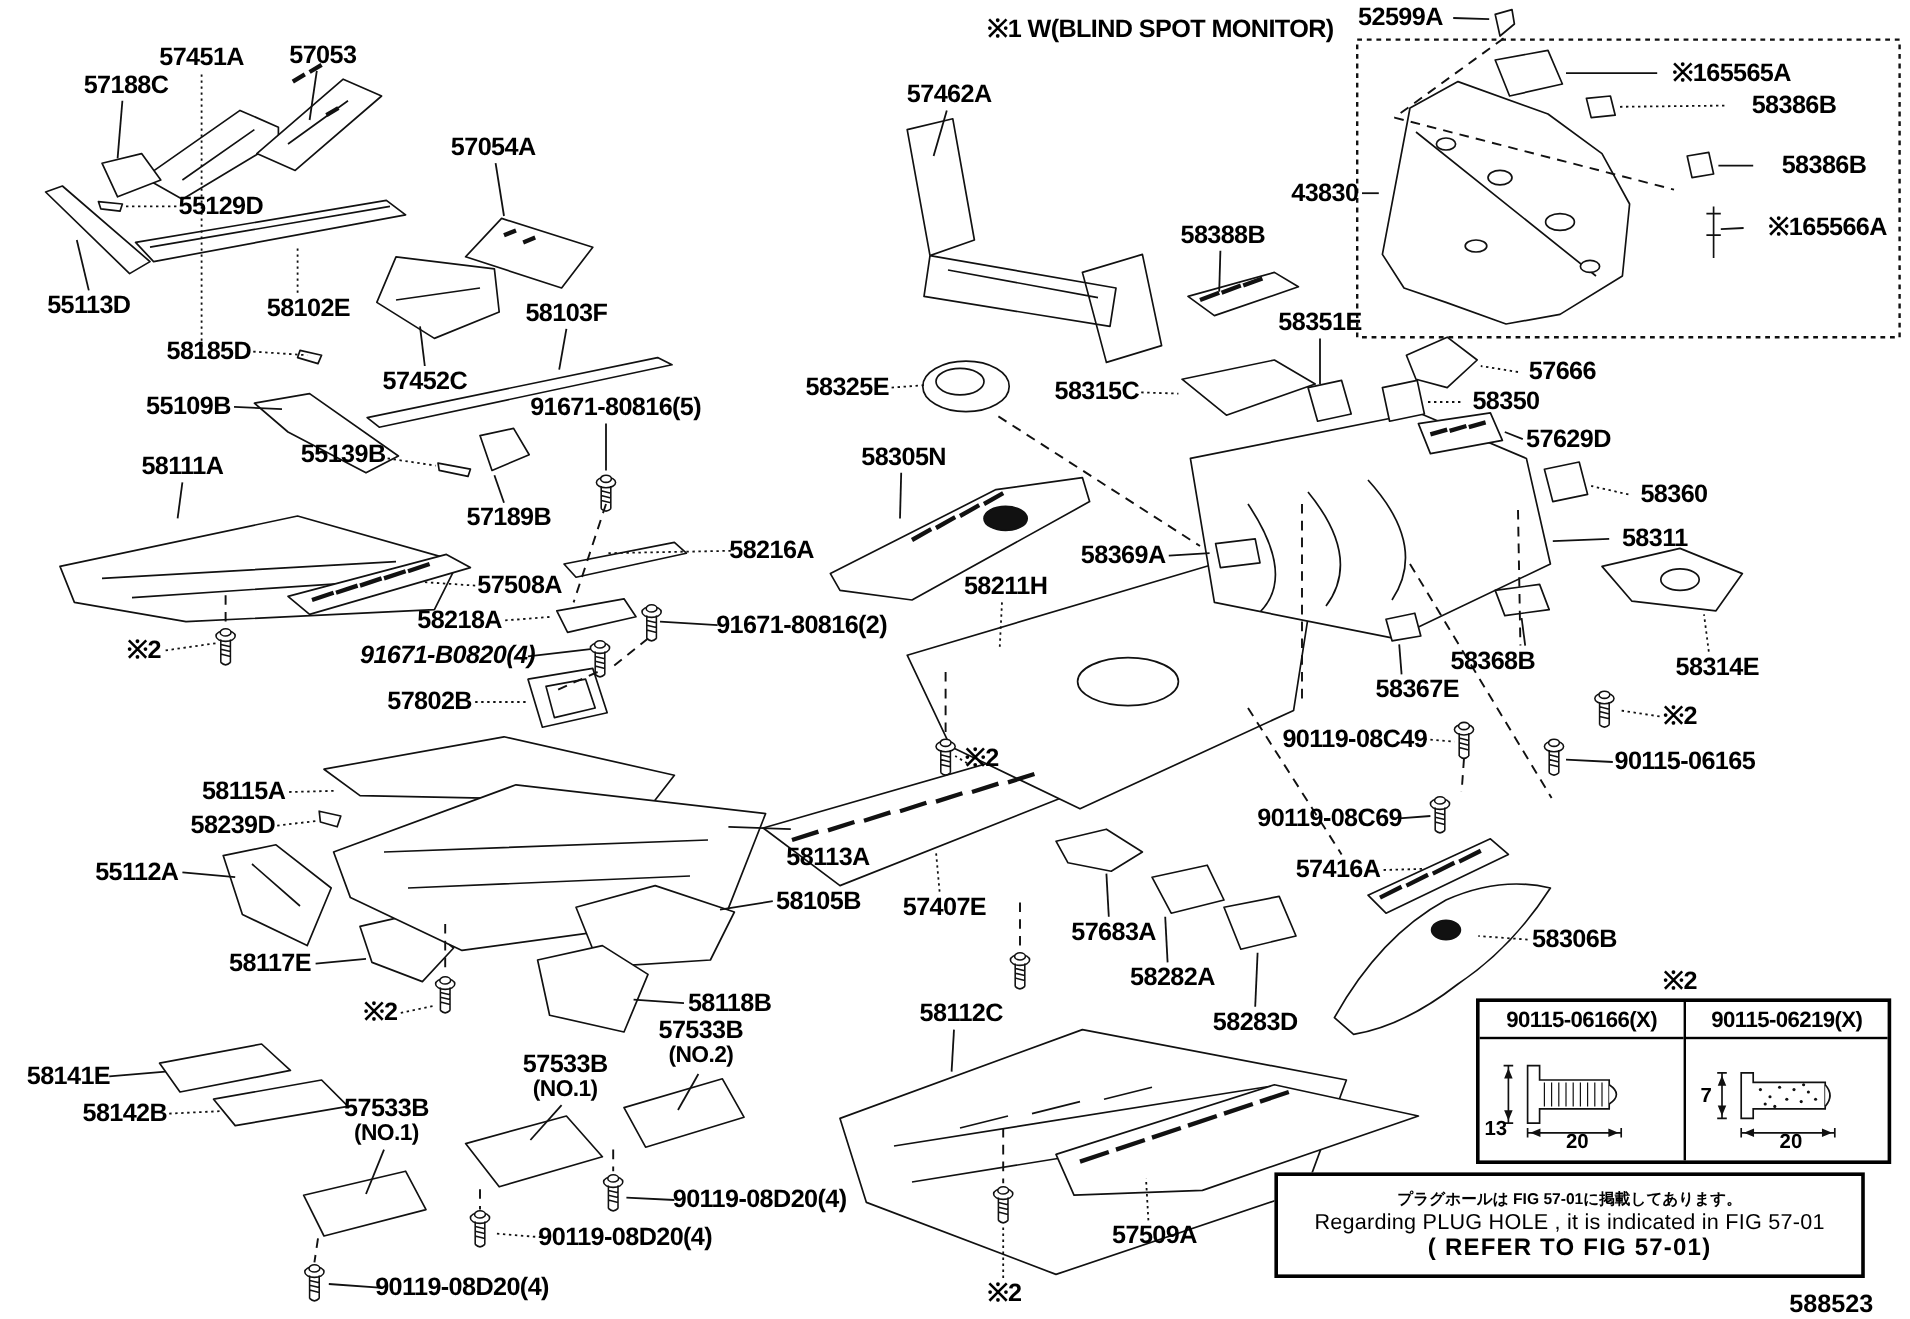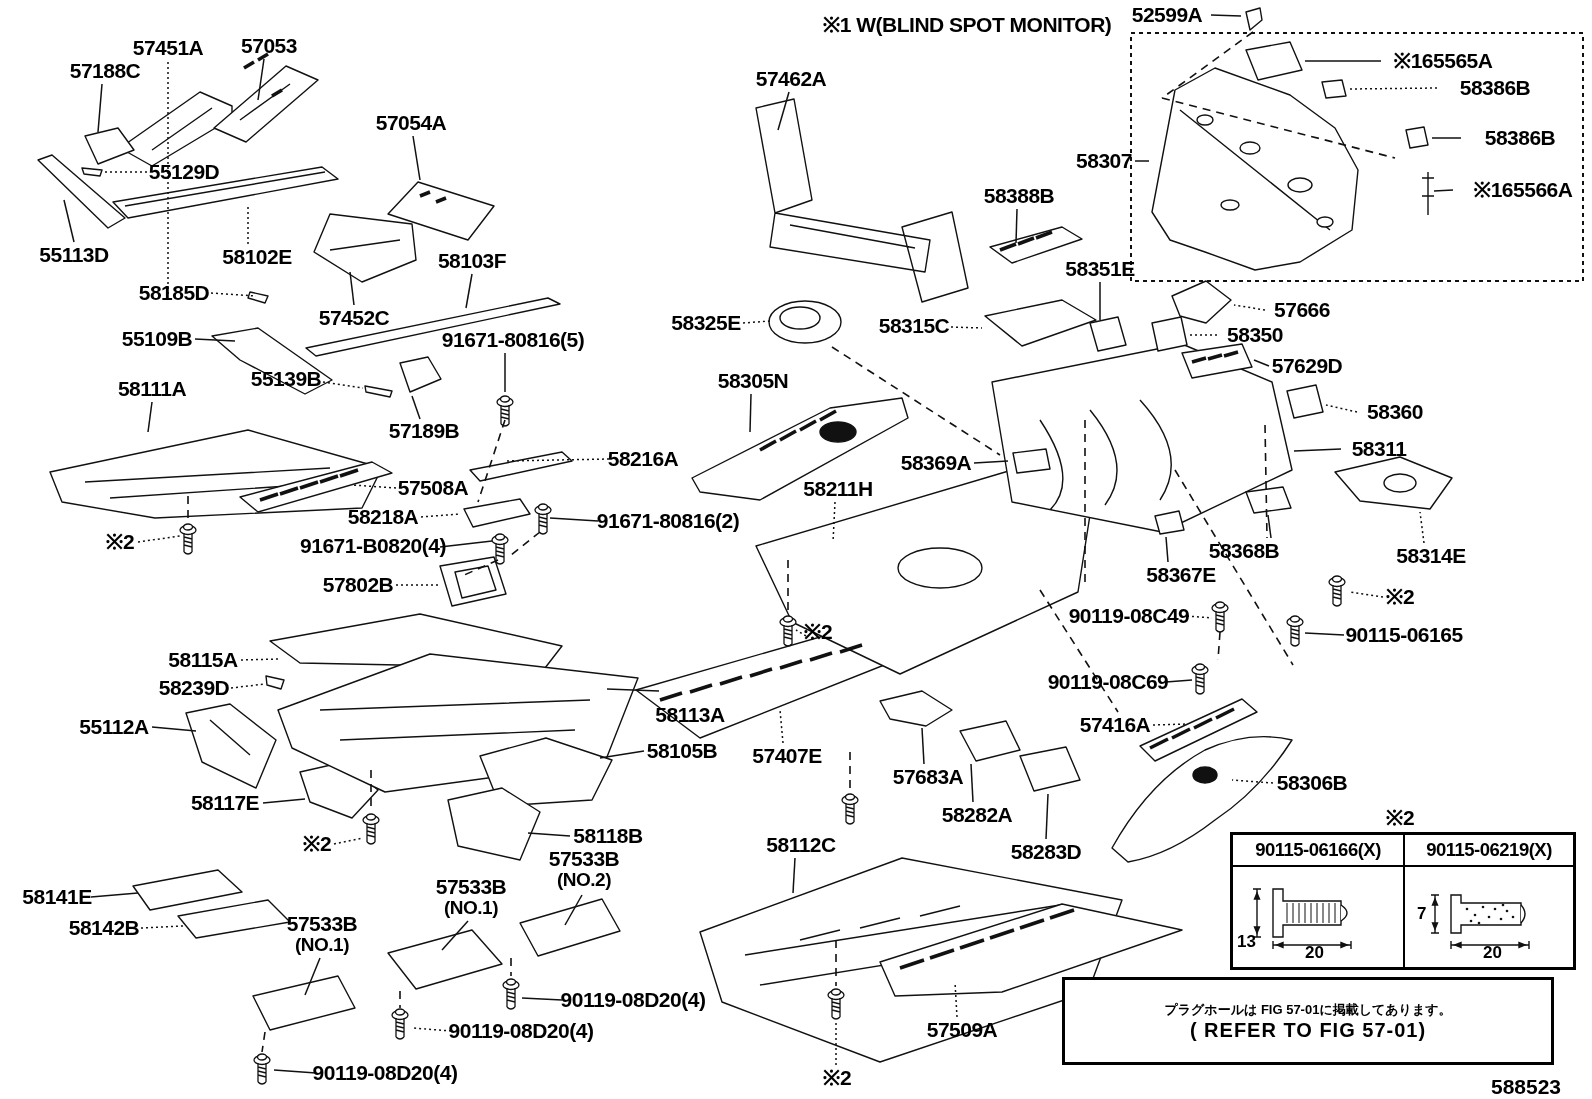--- a/index.html
+++ b/index.html
@@ -292,21 +292,21 @@
       </div>
       <div class="plabel" style="left: 424px; top: 431px;">
         <div>57189B</div>
       </div>
       <div class="plabel" style="left: 433px; top: 488px;">
         <div>57508A</div>
       </div>
       <div class="plabel" style="left: 383px; top: 517px;">
         <div>58218A</div>
       </div>
-      <div class="plabel" style="left: 373px; top: 546px;">
+      <div class="plabel" style="left: 373px; top: 546px; font-style: italic;">
         <div>91671-B0820(4)</div>
       </div>
       <div class="plabel" style="left: 358px; top: 585px;">
         <div>57802B</div>
       </div>
       <div class="plabel" style="left: 120px; top: 542px;">
         <div>※2</div>
       </div>
       <div class="plabel" style="left: 203px; top: 660px;">
         <div>58115A</div>
@@ -404,21 +404,21 @@
       <div class="plabel" style="left: 1495px; top: 88px;">
         <div>58386B</div>
       </div>
       <div class="plabel" style="left: 1520px; top: 138px;">
         <div>58386B</div>
       </div>
       <div class="plabel" style="left: 1523px; top: 190px;">
         <div>※165566A</div>
       </div>
       <div class="plabel" style="left: 1104px; top: 161px;">
-        <div>58307</div>
+        <div>43830</div>
       </div>
       <div class="plabel" style="left: 1302px; top: 310px;">
         <div>57666</div>
       </div>
       <div class="plabel" style="left: 1255px; top: 335px;">
         <div>58350</div>
       </div>
       <div class="plabel" style="left: 1307px; top: 366px;">
         <div>57629D</div>
       </div>
@@ -527,17 +527,18 @@
           </g>
         </svg>
         <span class="dim" style="left:12px;top:37px;">7</span>
         <span class="dim" style="left:78px;top:76px;">20</span>
       </div>
     </div>
   </div>
 
   <div class="note-box">
     <div class="note-jp">プラグホールは FIG 57-01に掲載してあります。</div>
+    <div class="note-en">Regarding PLUG HOLE , it is indicated in FIG 57-01</div>
     <div class="note-ref">( REFER TO FIG 57-01)</div>
   </div>
 
   <div class="figcode">588523</div>
 </div>
 
 </body></html>

